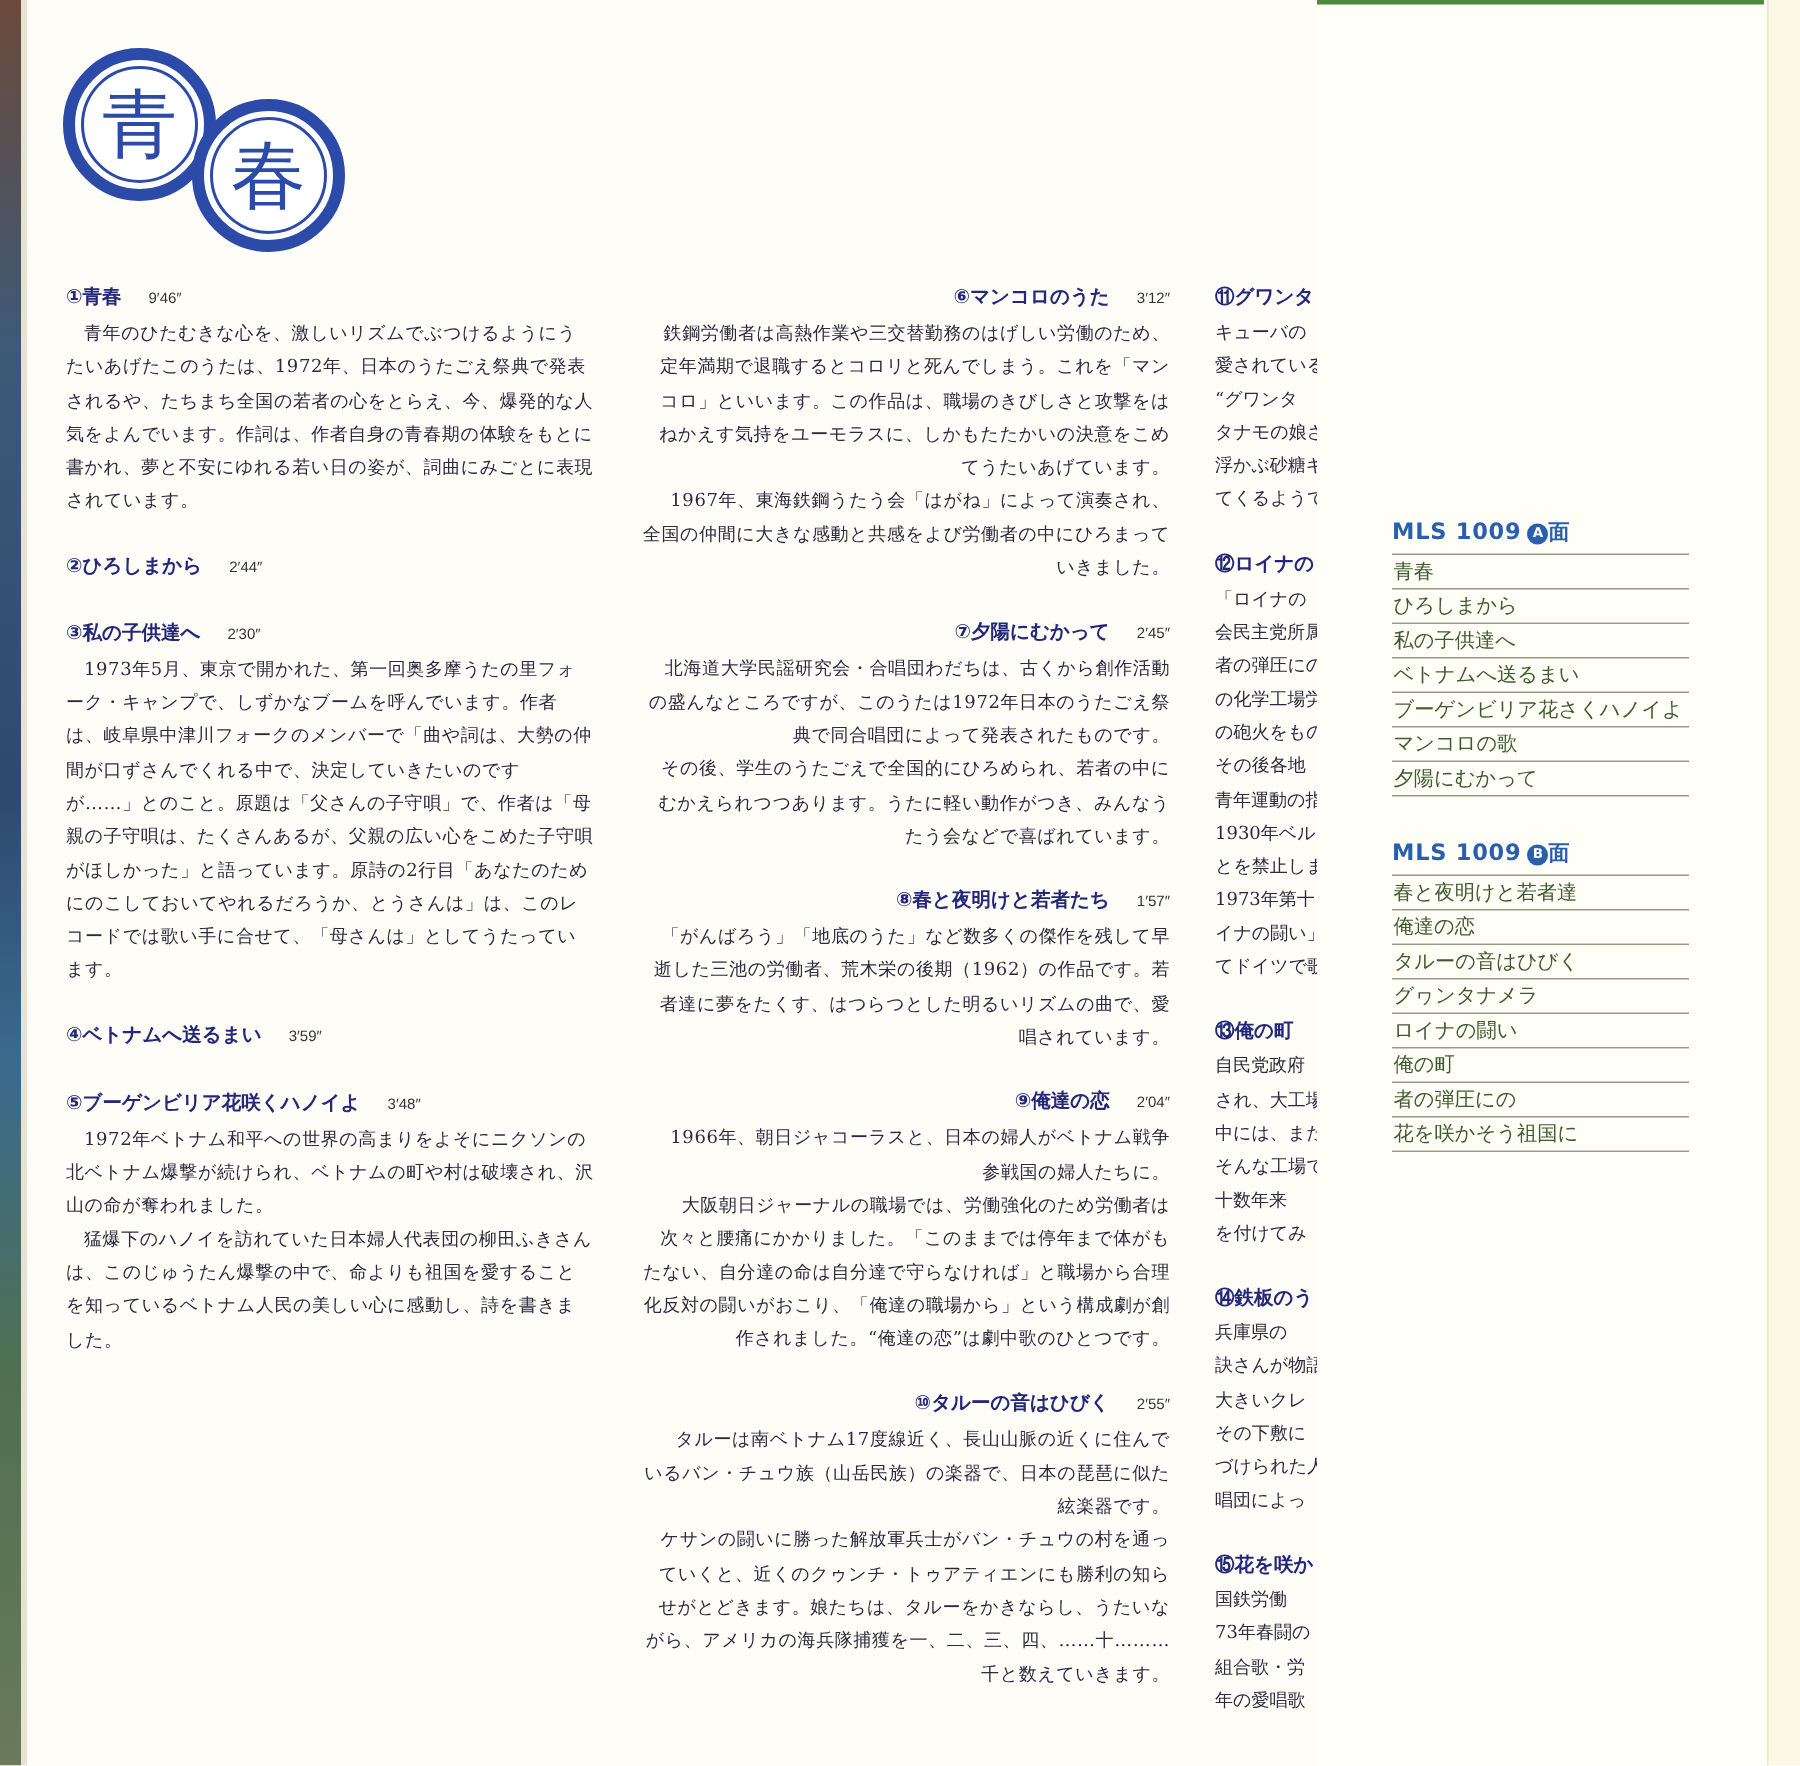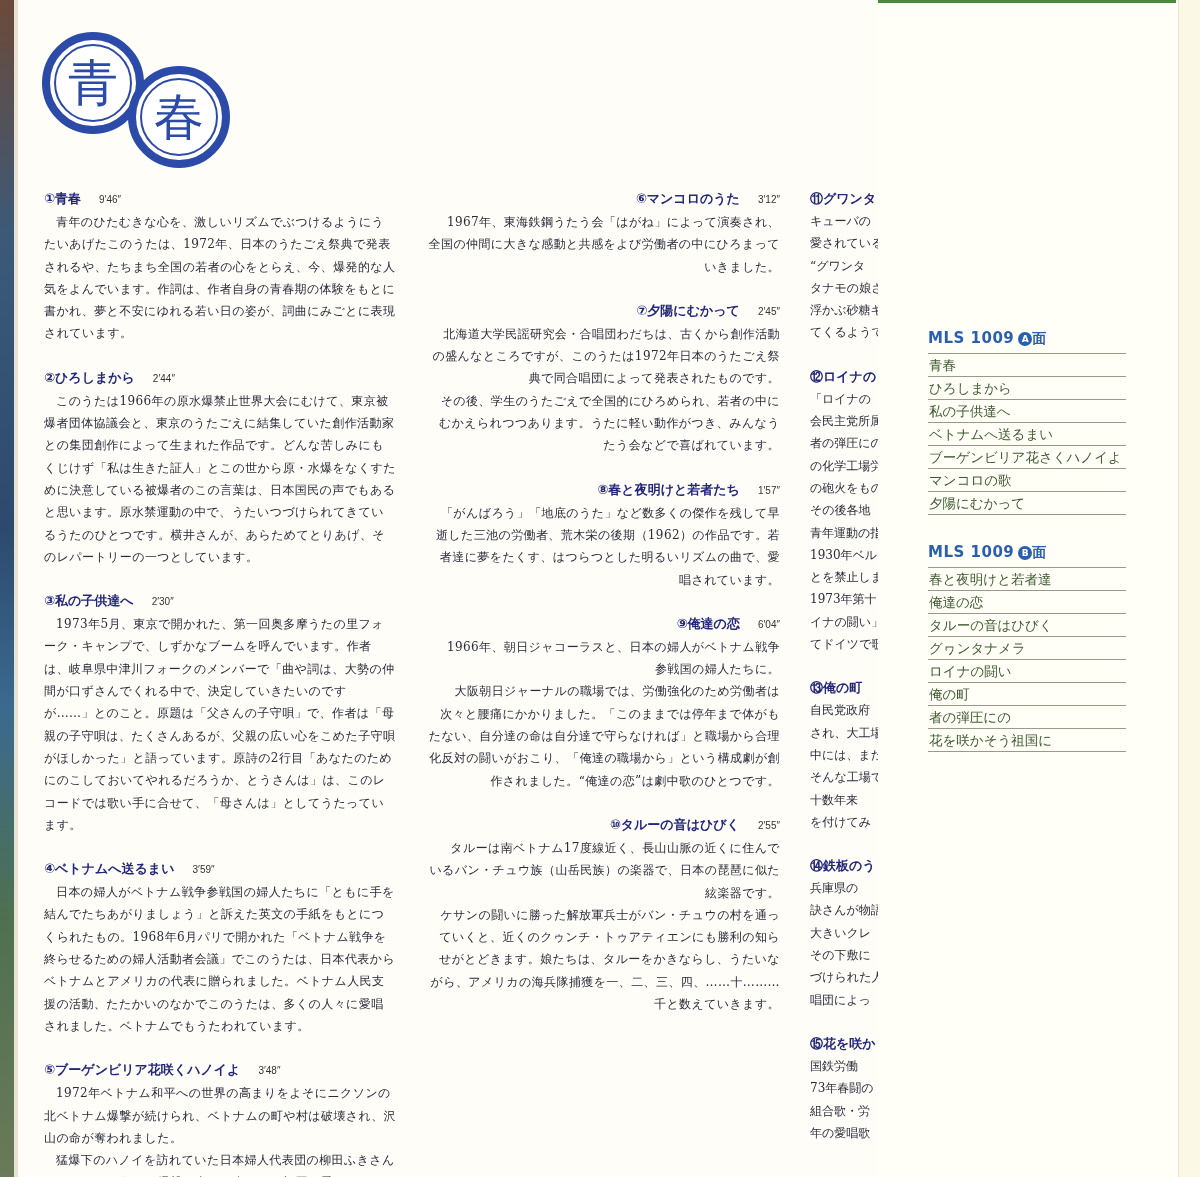--- a/index.html
+++ b/index.html
@@ -49,21 +49,21 @@
   .song-time {
     font-family: "Liberation Sans", sans-serif; font-weight: normal;
     font-size: 10px; color: #333; margin-left: 18px;
   }
   .song-desc p { margin: 0; text-indent: 1em; letter-spacing: 0.4px; }
   .side { position: absolute; left: 928px; width: 198px; }
   .side-a { top: 326px; }
   .side-b { top: 540px; }
   .side-head {
     font-family: "DejaVu Sans", sans-serif; font-weight: bold; color: #2a5fb0;
-    font-size: 15px; height: 24px; line-height: 24px; letter-spacing: 0.5px;
+    font-size: 15px; height: 24px; line-height: 24px; letter-spacing: 0.5px; margin-top: 16px;
   }
   .side-badge {
     display: inline-block; width: 14px; height: 14px; border-radius: 50%;
     background: #2a5fb0; color: #fff; font-size: 9px; line-height: 14px;
     text-align: center; vertical-align: 1px; margin-left: 4px; letter-spacing: 0;
   }
   .side-men { font-family: "DejaVu Serif", serif; color: #2a5fb0; font-size: 14px; }
   .side-list { margin: 3px 0 0 0; padding: 0; list-style: none; border-top: 1px solid #9a9a8a; }
   .side-list li {
     border-bottom: 1px solid #9a9a8a; height: 22px; line-height: 22px;
@@ -96,68 +96,63 @@
 
 <div class="col col-1">
   <div class="song">
     <div class="song-title"><span class="song-num">①</span><span>青春</span><span class="song-time">9′46″</span></div>
     <div class="song-desc">
         <p>青年のひたむきな心を、激しいリズムでぶつけるようにうたいあげたこのうたは、1972年、日本のうたごえ祭典で発表されるや、たちまち全国の若者の心をとらえ、今、爆発的な人気をよんでいます。作詞は、作者自身の青春期の体験をもとに書かれ、夢と不安にゆれる若い日の姿が、詞曲にみごとに表現されています。</p>
       </div>
   </div>
   <div class="song">
     <div class="song-title"><span class="song-num">②</span><span>ひろしまから</span><span class="song-time">2′44″</span></div>
-    <div class="song-desc">
-        <p>このうたは1966年の原水爆禁止世界大会にむけて、東京被爆者団体協議会と、東京のうたごえに結集していた創作活動家との集団創作によって生まれた作品です。どんな苦しみにもくじけず「私は生きた証人」とこの世から原・水爆をなくすために決意している被爆者のこの言葉は、日本国民の声でもあると思います。原水禁運動の中で、うたいつづけられてきているうたのひとつです。横井さんが、あらためてとりあげ、そのレパートリーの一つとしています。</p>
-      </div>
   </div>
   <div class="song">
     <div class="song-title"><span class="song-num">③</span><span>私の子供達へ</span><span class="song-time">2′30″</span></div>
     <div class="song-desc">
         <p>1973年5月、東京で開かれた、第一回奥多摩うたの里フォーク・キャンプで、しずかなブームを呼んでいます。作者は、岐阜県中津川フォークのメンバーで「曲や詞は、大勢の仲間が口ずさんでくれる中で、決定していきたいのですが……」とのこと。原題は「父さんの子守唄」で、作者は「母親の子守唄は、たくさんあるが、父親の広い心をこめた子守唄がほしかった」と語っています。原詩の2行目「あなたのためにのこしておいてやれるだろうか、とうさんは」は、このレコードでは歌い手に合せて、「母さんは」としてうたっています。</p>
       </div>
   </div>
   <div class="song">
     <div class="song-title"><span class="song-num">④</span><span>ベトナムへ送るまい</span><span class="song-time">3′59″</span></div>
-    <div class="song-desc">
-        <p>日本の婦人がベトナム戦争参戦国の婦人たちに「ともに手を結んでたちあがりましょう」と訴えた英文の手紙をもとにつくられたもの。1968年6月パリで開かれた「ベトナム戦争を終らせるための婦人活動者会議」でこのうたは、日本代表からベトナムとアメリカの代表に贈られました。ベトナム人民支援の活動、たたかいのなかでこのうたは、多くの人々に愛唱されました。ベトナムでもうたわれています。</p>
-      </div>
   </div>
   <div class="song">
     <div class="song-title"><span class="song-num">⑤</span><span>ブーゲンビリア花咲くハノイよ</span><span class="song-time">3′48″</span></div>
     <div class="song-desc">
       <p>1972年ベトナム和平への世界の高まりをよそにニクソンの北ベトナム爆撃が続けられ、ベトナムの町や村は破壊され、沢山の命が奪われました。</p>
       <p>猛爆下のハノイを訪れていた日本婦人代表団の柳田ふきさんは、このじゅうたん爆撃の中で、命よりも祖国を愛することを知っているベトナム人民の美しい心に感動し、詩を書きました。</p>
 
     </div>
   </div>
 </div>
 
 <div class="col col-2">
   <div class="song">
     <div class="song-title"><span class="song-num">⑥</span><span>マンコロのうた</span><span class="song-time">3′12″</span></div>
     <div class="song-desc">
+      <p>鉄鋼労働者は高熱作業や三交替勤務のはげしい労働のため、定年満期で退職するとコロリと死んでしまう。これを「マンコロ」といいます。この作品は、職場のきびしさと攻撃をはねかえす気持をユーモラスに、しかもたたかいの決意をこめてうたいあげています。</p>
       <p>1967年、東海鉄鋼うたう会「はがね」によって演奏され、全国の仲間に大きな感動と共感をよび労働者の中にひろまっていきました。</p>
     </div>
   </div>
   <div class="song">
     <div class="song-title"><span class="song-num">⑦</span><span>夕陽にむかって</span><span class="song-time">2′45″</span></div>
     <div class="song-desc">
       <p>北海道大学民謡研究会・合唱団わだちは、古くから創作活動の盛んなところですが、このうたは1972年日本のうたごえ祭典で同合唱団によって発表されたものです。</p>
       <p>その後、学生のうたごえで全国的にひろめられ、若者の中にむかえられつつあります。うたに軽い動作がつき、みんなうたう会などで喜ばれています。</p>
     </div>
   </div>
   <div class="song">
     <div class="song-title"><span class="song-num">⑧</span><span>春と夜明けと若者たち</span><span class="song-time">1′57″</span></div>
     <div class="song-desc">
         <p>「がんばろう」「地底のうた」など数多くの傑作を残して早逝した三池の労働者、荒木栄の後期（1962）の作品です。若者達に夢をたくす、はつらつとした明るいリズムの曲で、愛唱されています。</p>
       </div>
   </div>
   <div class="song">
-    <div class="song-title"><span class="song-num">⑨</span><span>俺達の恋</span><span class="song-time">6′04″</span></div>
+    <div class="song-title"><span class="song-num">⑨</span><span>俺達の恋</span><span class="song-time">2′04″</span></div>
     <div class="song-desc">
       <p>1966年、朝日ジャコーラスと、日本の婦人がベトナム戦争参戦国の婦人たちに。</p>
       <p>大阪朝日ジャーナルの職場では、労働強化のため労働者は次々と腰痛にかかりました。「このままでは停年まで体がもたない、自分達の命は自分達で守らなければ」と職場から合理化反対の闘いがおこり、「俺達の職場から」という構成劇が創作されました。“俺達の恋”は劇中歌のひとつです。</p>
     </div>
   </div>
   <div class="song">
     <div class="song-title"><span class="song-num">⑩</span><span>タルーの音はひびく</span><span class="song-time">2′55″</span></div>
     <div class="song-desc">
       <p>タルーは南ベトナム17度線近く、長山山脈の近くに住んでいるバン・チュウ族（山岳民族）の楽器で、日本の琵琶に似た絃楽器です。</p>
       <p>ケサンの闘いに勝った解放軍兵士がバン・チュウの村を通っていくと、近くのクゥンチ・トゥアティエンにも勝利の知らせがとどきます。娘たちは、タルーをかきならし、うたいながら、アメリカの海兵隊捕獲を一、二、三、四、……十………千と数えていきます。</p>

